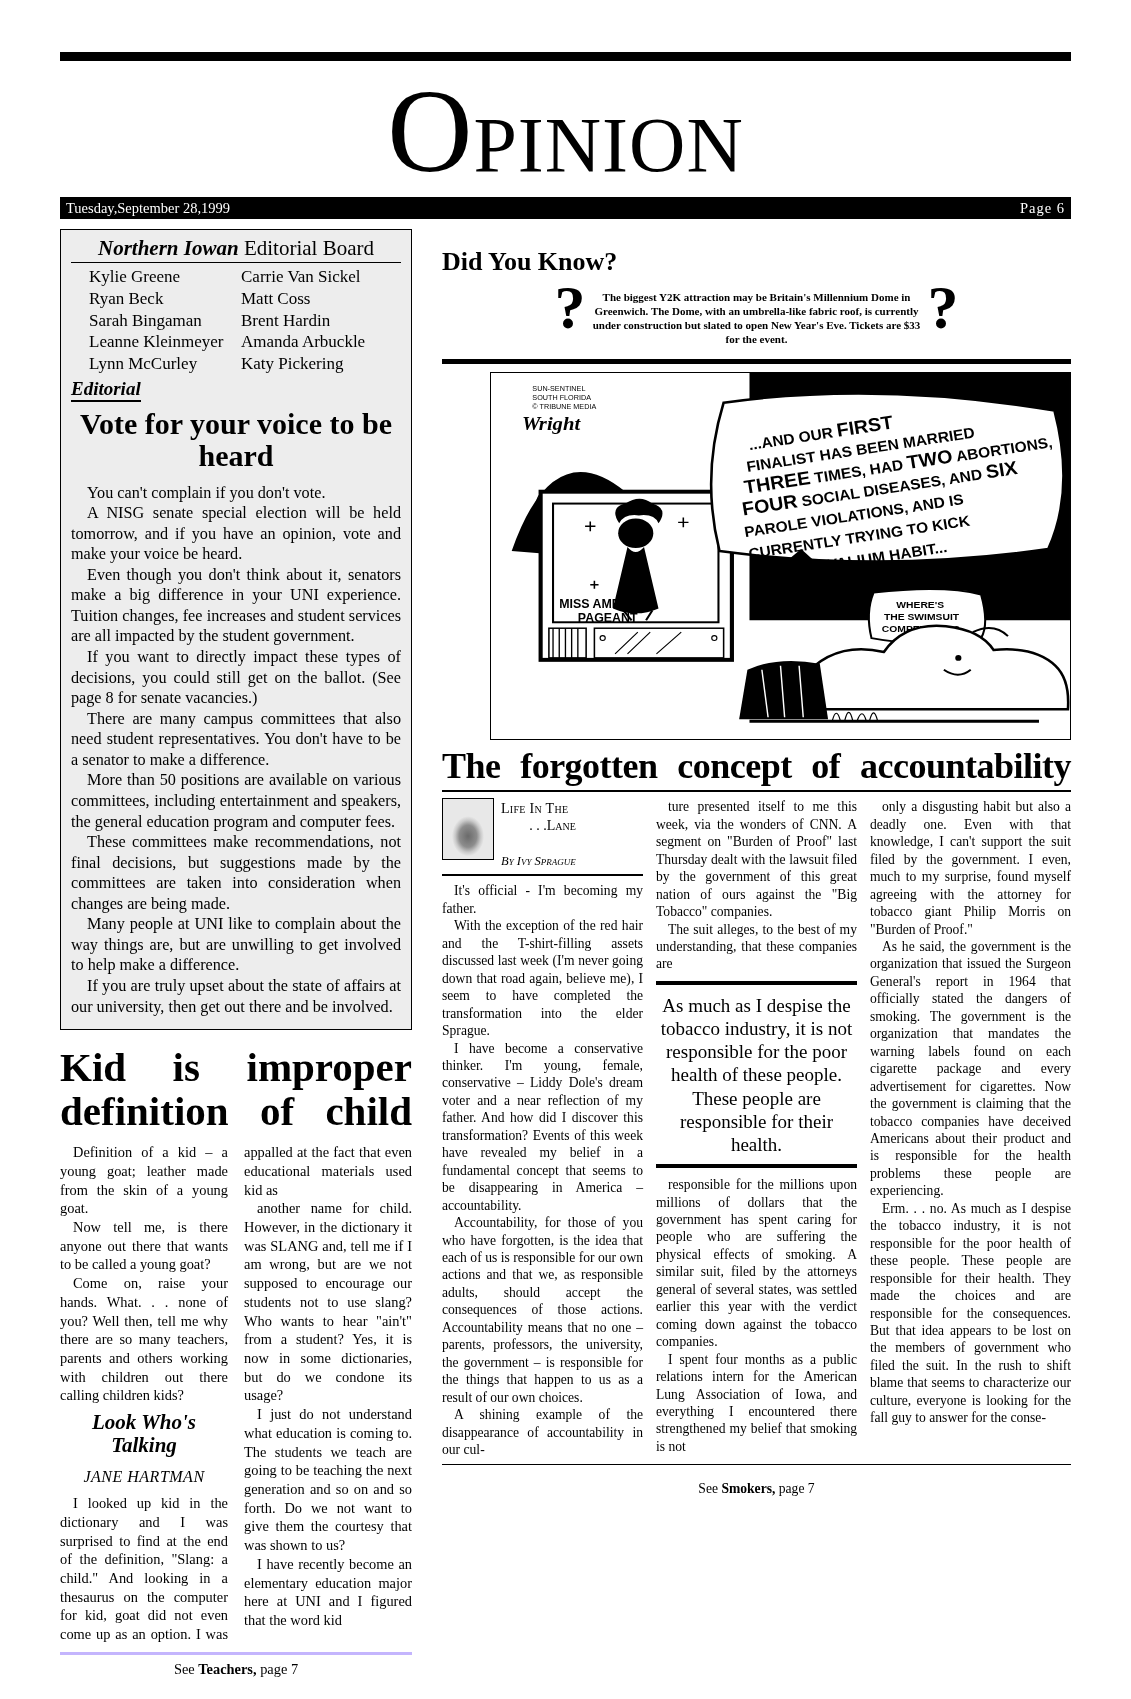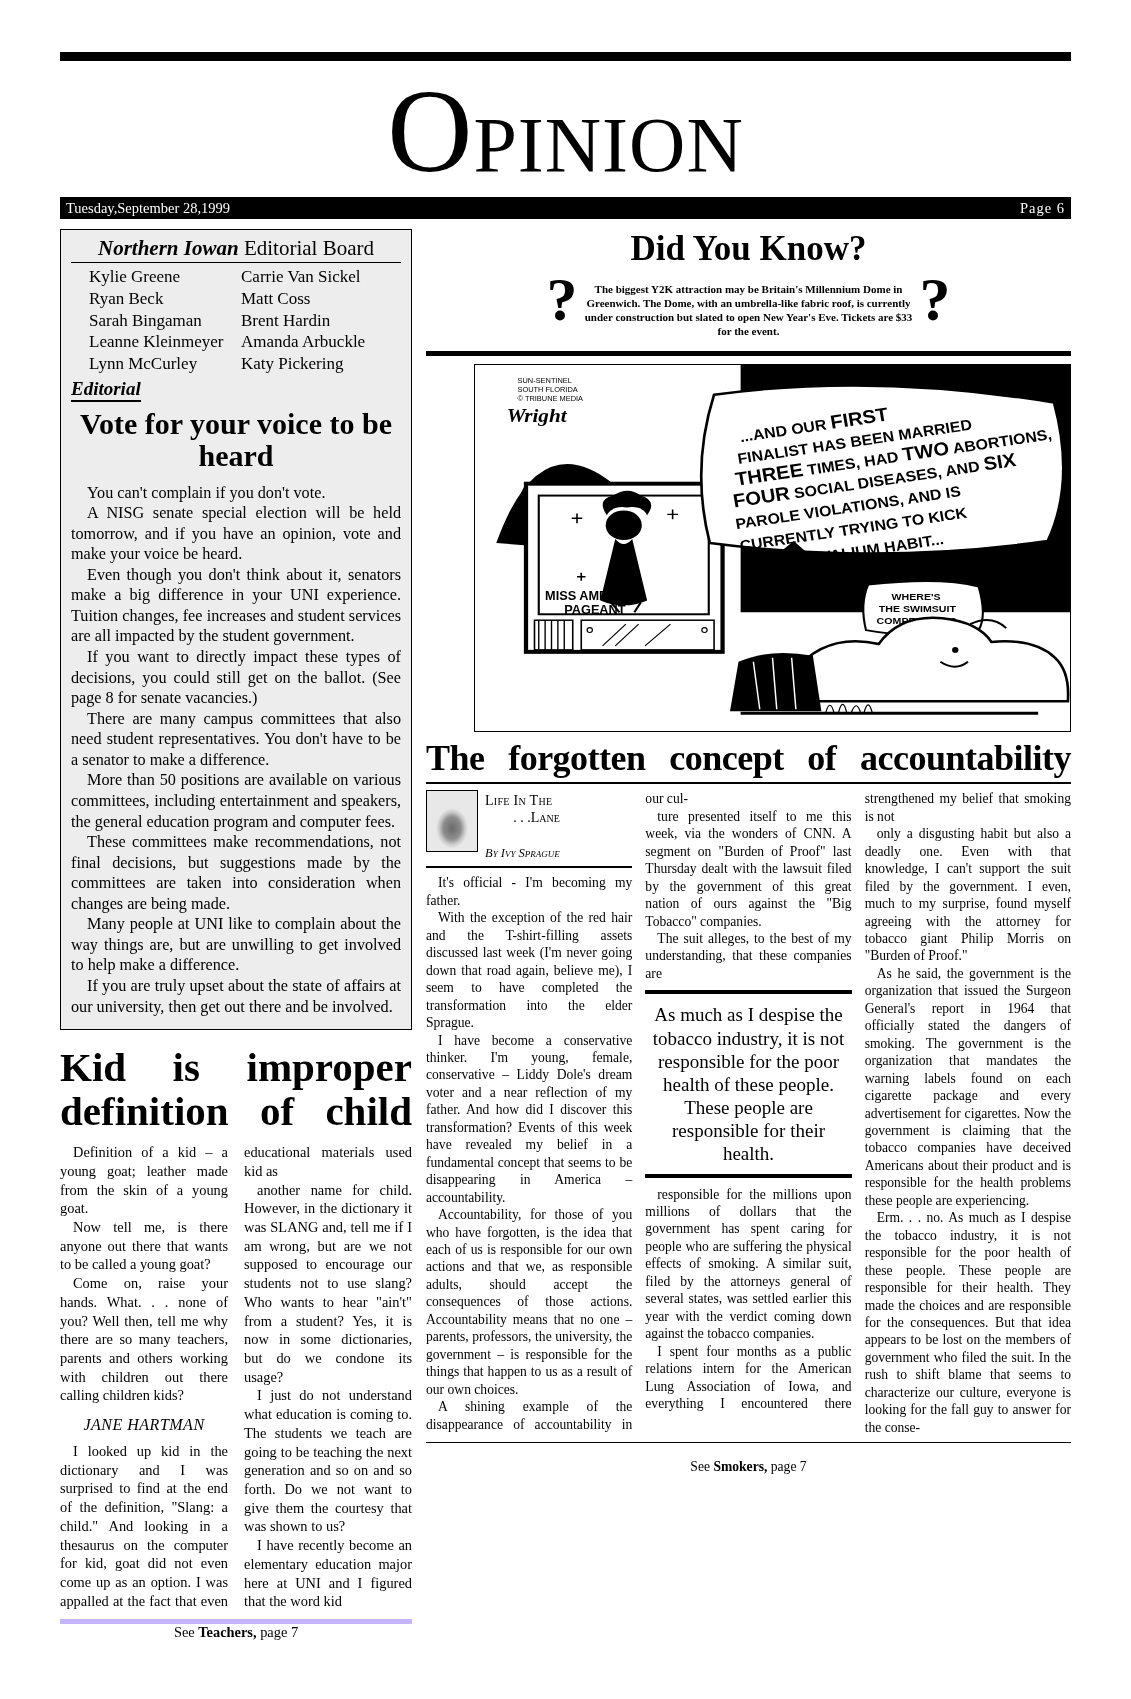--- a/index.html
+++ b/index.html
@@ -30,21 +30,21 @@
   .dateline-bar {
     background:#000; color:#fff;
     height:22px; display:flex; align-items:center;
     justify-content:space-between;
     padding:0 6px; margin-top:6px;
     font-size:14.5px; font-family:"Liberation Serif", serif;
   }
   .dateline-bar .pg { letter-spacing:1px; }
 
   
-  .content { display:flex; gap:0; margin-top:10px; }
+  .content { display:flex; gap:16px; margin-top:10px; }
   .left-col { width:352px; flex:0 0 352px; }
   .right-col { flex:1; padding-left:14px; }
 
   
   .edit-box {
     border:1.5px solid #000;
     background:#ededed;
     padding:6px 10px 12px 10px;
   }
   .edit-board-title {
@@ -77,25 +77,25 @@
     text-align:justify; text-align-last:justify;
   }
   .kid-body { column-count:2; column-gap:16px; font-size:14.4px; line-height:1.3; text-align:justify; }
   .kid-body p { margin:0; text-indent:13px; }
   .kid-byline {
     margin:6px 0 6px 0; text-align:center;
     break-inside:avoid;
   }
   .kid-byline .lwt { font-weight:bold; font-style:italic; font-size:21px; line-height:1.1; display:block; }
   .kid-byline .author { font-style:italic; font-size:16px; display:block; margin-top:10px; letter-spacing:0.5px;}
-  .jump { text-align:center; font-size:14.4px; margin-top:8px; border-top:5px solid #c4b5fd;}
+  .jump { text-align:center; font-size:14.4px; margin-top:8px; padding-top:6px; border-top:3px solid #c4b5fd;}
   .jump b { font-weight:bold; }
 
   
-  .dyk-title { text-align:center; font-weight:bold; font-size:35px; margin:0 0 6px 0; }
+  .dyk-title { font-weight:bold; font-size:26px; margin:18px 0 6px 0; }
   .dyk-row { display:flex; align-items:flex-start; justify-content:center; gap:6px; }
   .qmark { font-weight:bold; font-size:62px; line-height:0.8; font-family:"Liberation Serif", serif; }
   .dyk-text { font-size:11px; line-height:1.27; text-align:center; max-width:330px; padding-top:8px;font-weight:bold;}
   .dyk-rule { height:5px; background:#000; margin:12px 0 8px 0; }
 
   
   .cartoon { border:1.5px solid #000; height:368px; position:relative; overflow:hidden; background:#fff;margin-left:48px; }
   .cartoon svg { display:block; width:100%; height:100%; }
 
   
@@ -177,20 +177,21 @@
           <p>If you are truly upset about the state of affairs at our university, then get out there and be involved.</p>
         </div>
       </div>
 
       <h2 class="kid-headline">Kid is improper definition of child</h2>
       <div class="kid-body">
         <p>Definition of a kid – a young goat; leather made from the skin of a young goat.</p>
         <p>Now tell me, is there anyone out there that wants to be called a young goat?</p>
         <p>Come on, raise your hands. What. . . none of you? Well then, tell me why there are so many teachers, parents and others working with children out there calling children kids?</p>
         <div class="kid-byline">
+          <span class="lwt">Look Who's Talking</span>
           <span class="author">JANE HARTMAN</span>
         </div>
         <p>I looked up kid in the dictionary and I was surprised to find at the end of the definition, "Slang: a child." And looking in a thesaurus on the computer for kid, goat did not even come up as an option. I was appalled at the fact that even educational materials used kid as</p>
         <p>another name for child. However, in the dictionary it was SLANG and, tell me if I am wrong, but are we not supposed to encourage our students not to use slang? Who wants to hear "ain't" from a student? Yes, it is now in some dictionaries, but do we condone its usage?</p>
         <p>I just do not understand what education is coming to. The students we teach are going to be teaching the next generation and so on and so forth. Do we not want to give them the courtesy that was shown to us?</p>
         <p>I have recently become an elementary education major here at UNI and I figured that the word kid</p>
       </div>
       <div class="jump"><span>See </span><b>Teachers,</b><span> page 7</span></div>
     </div>
 

